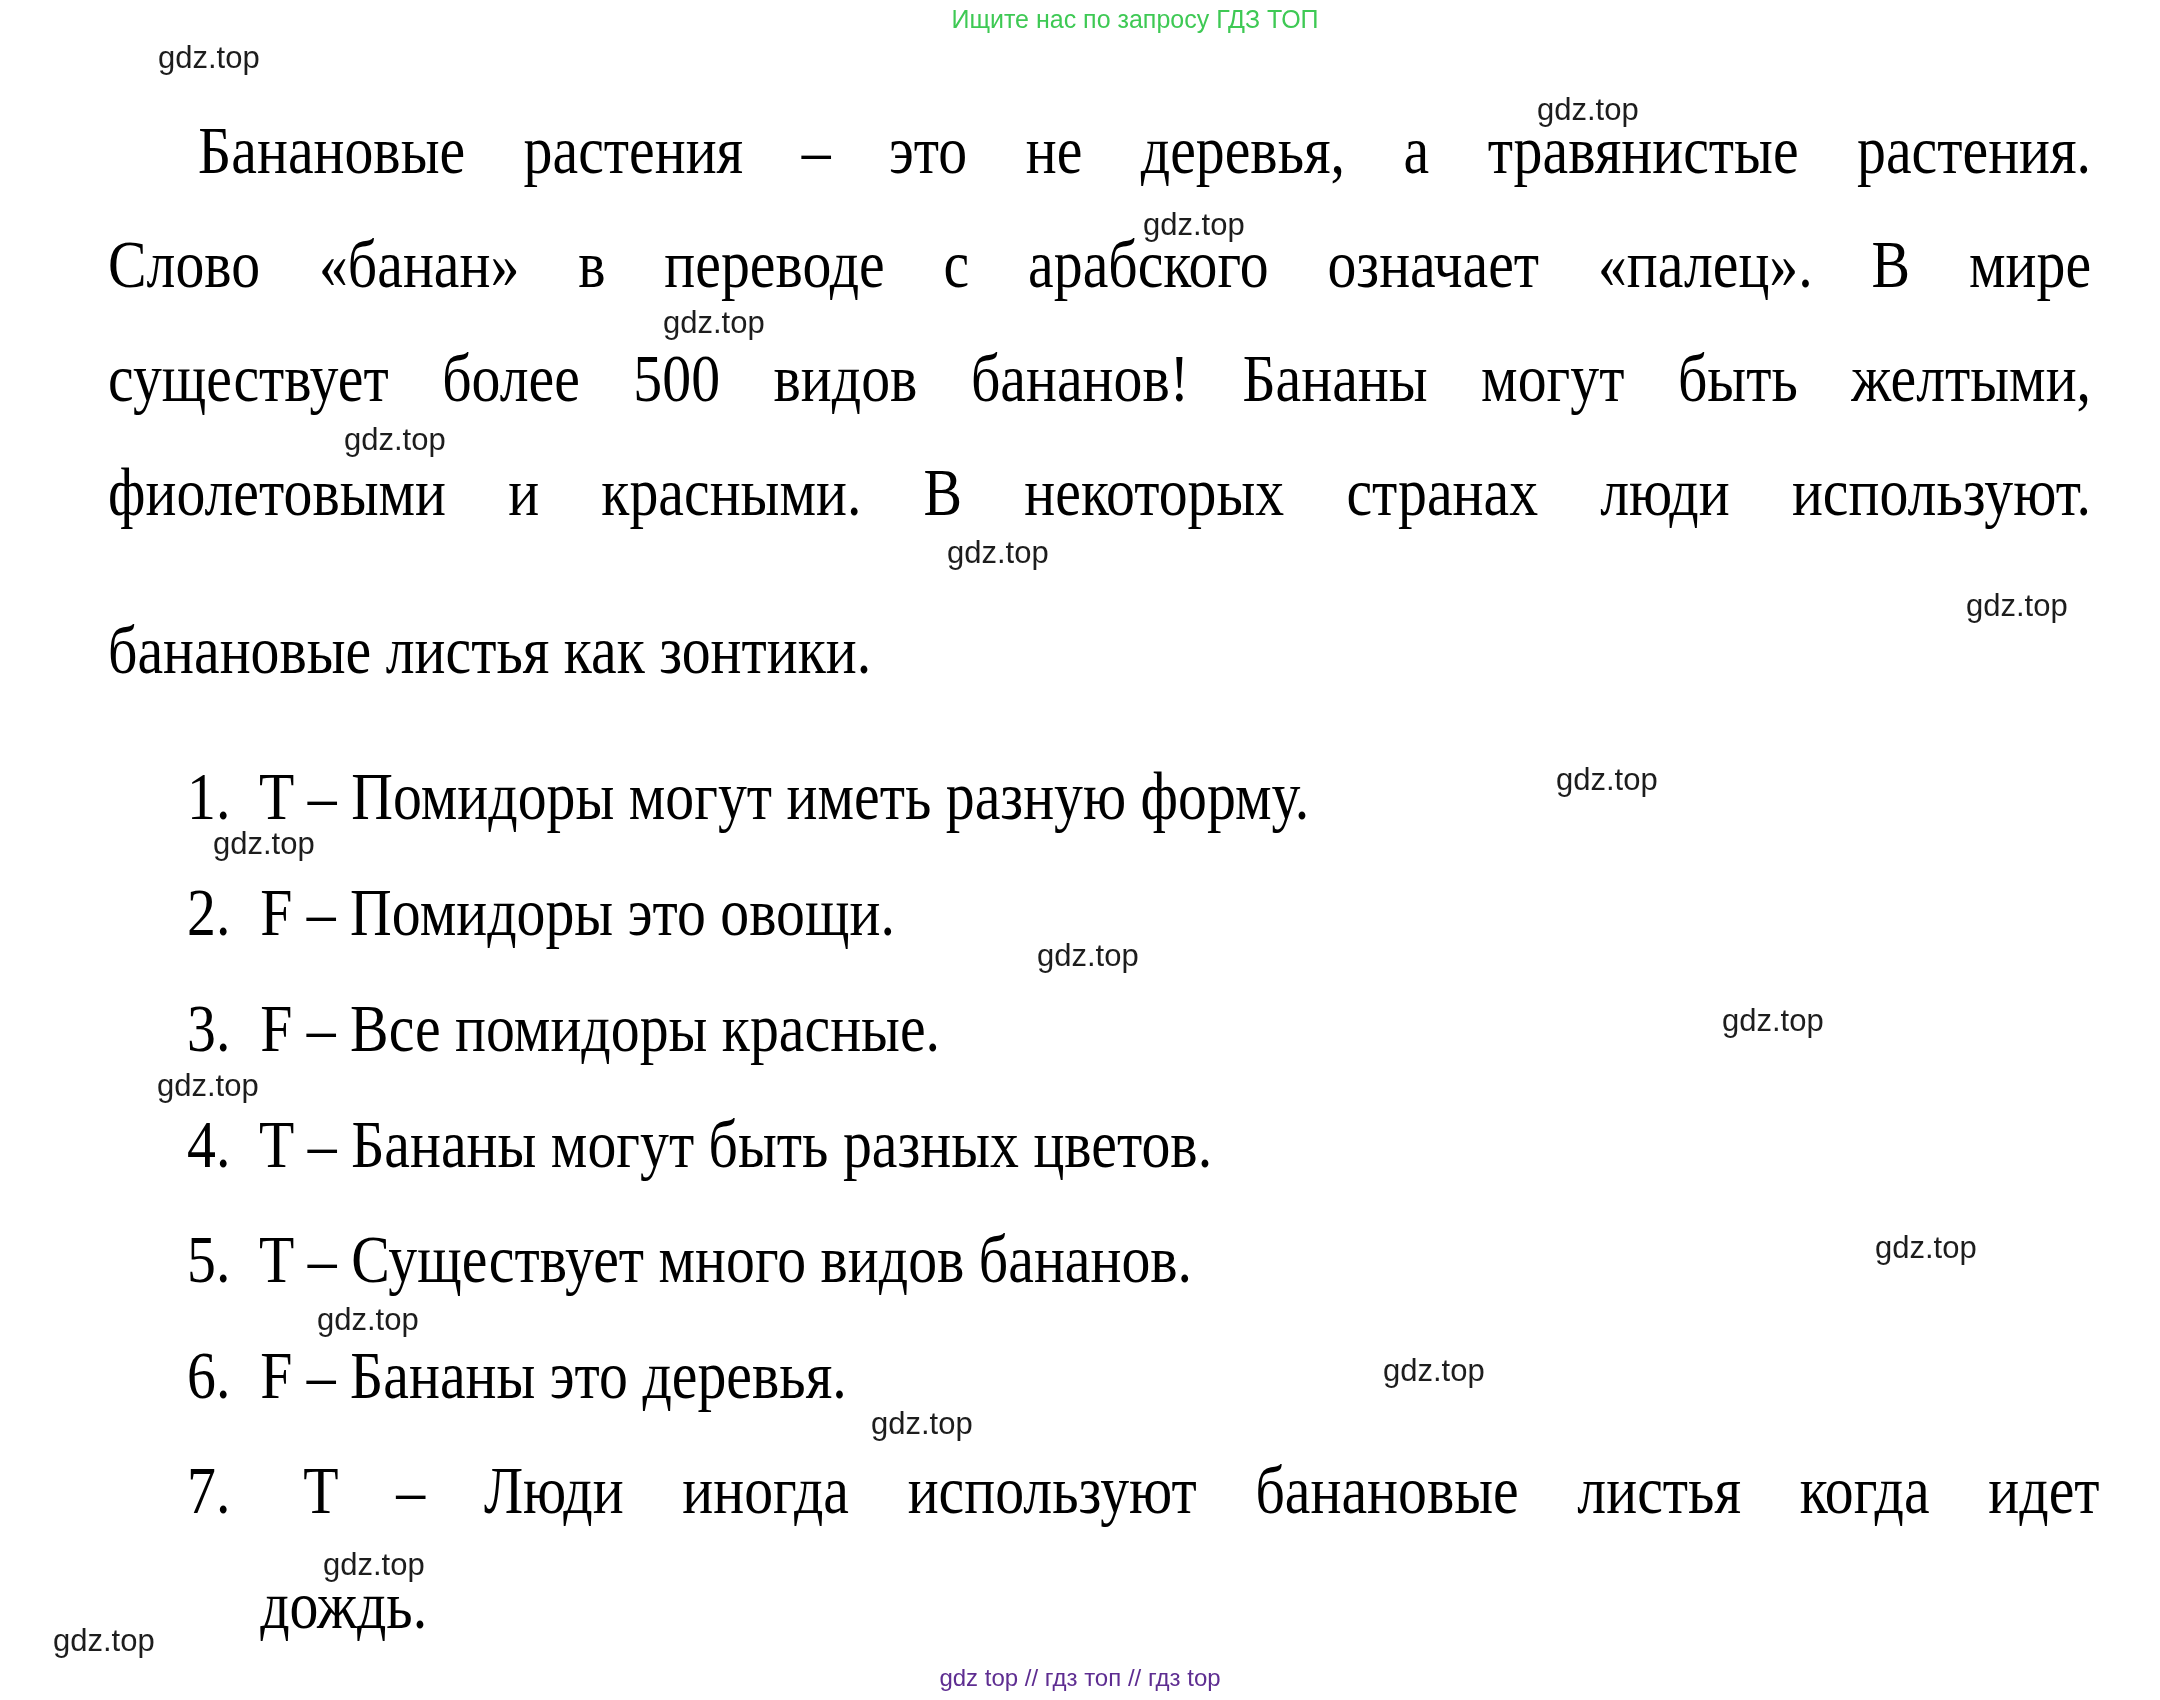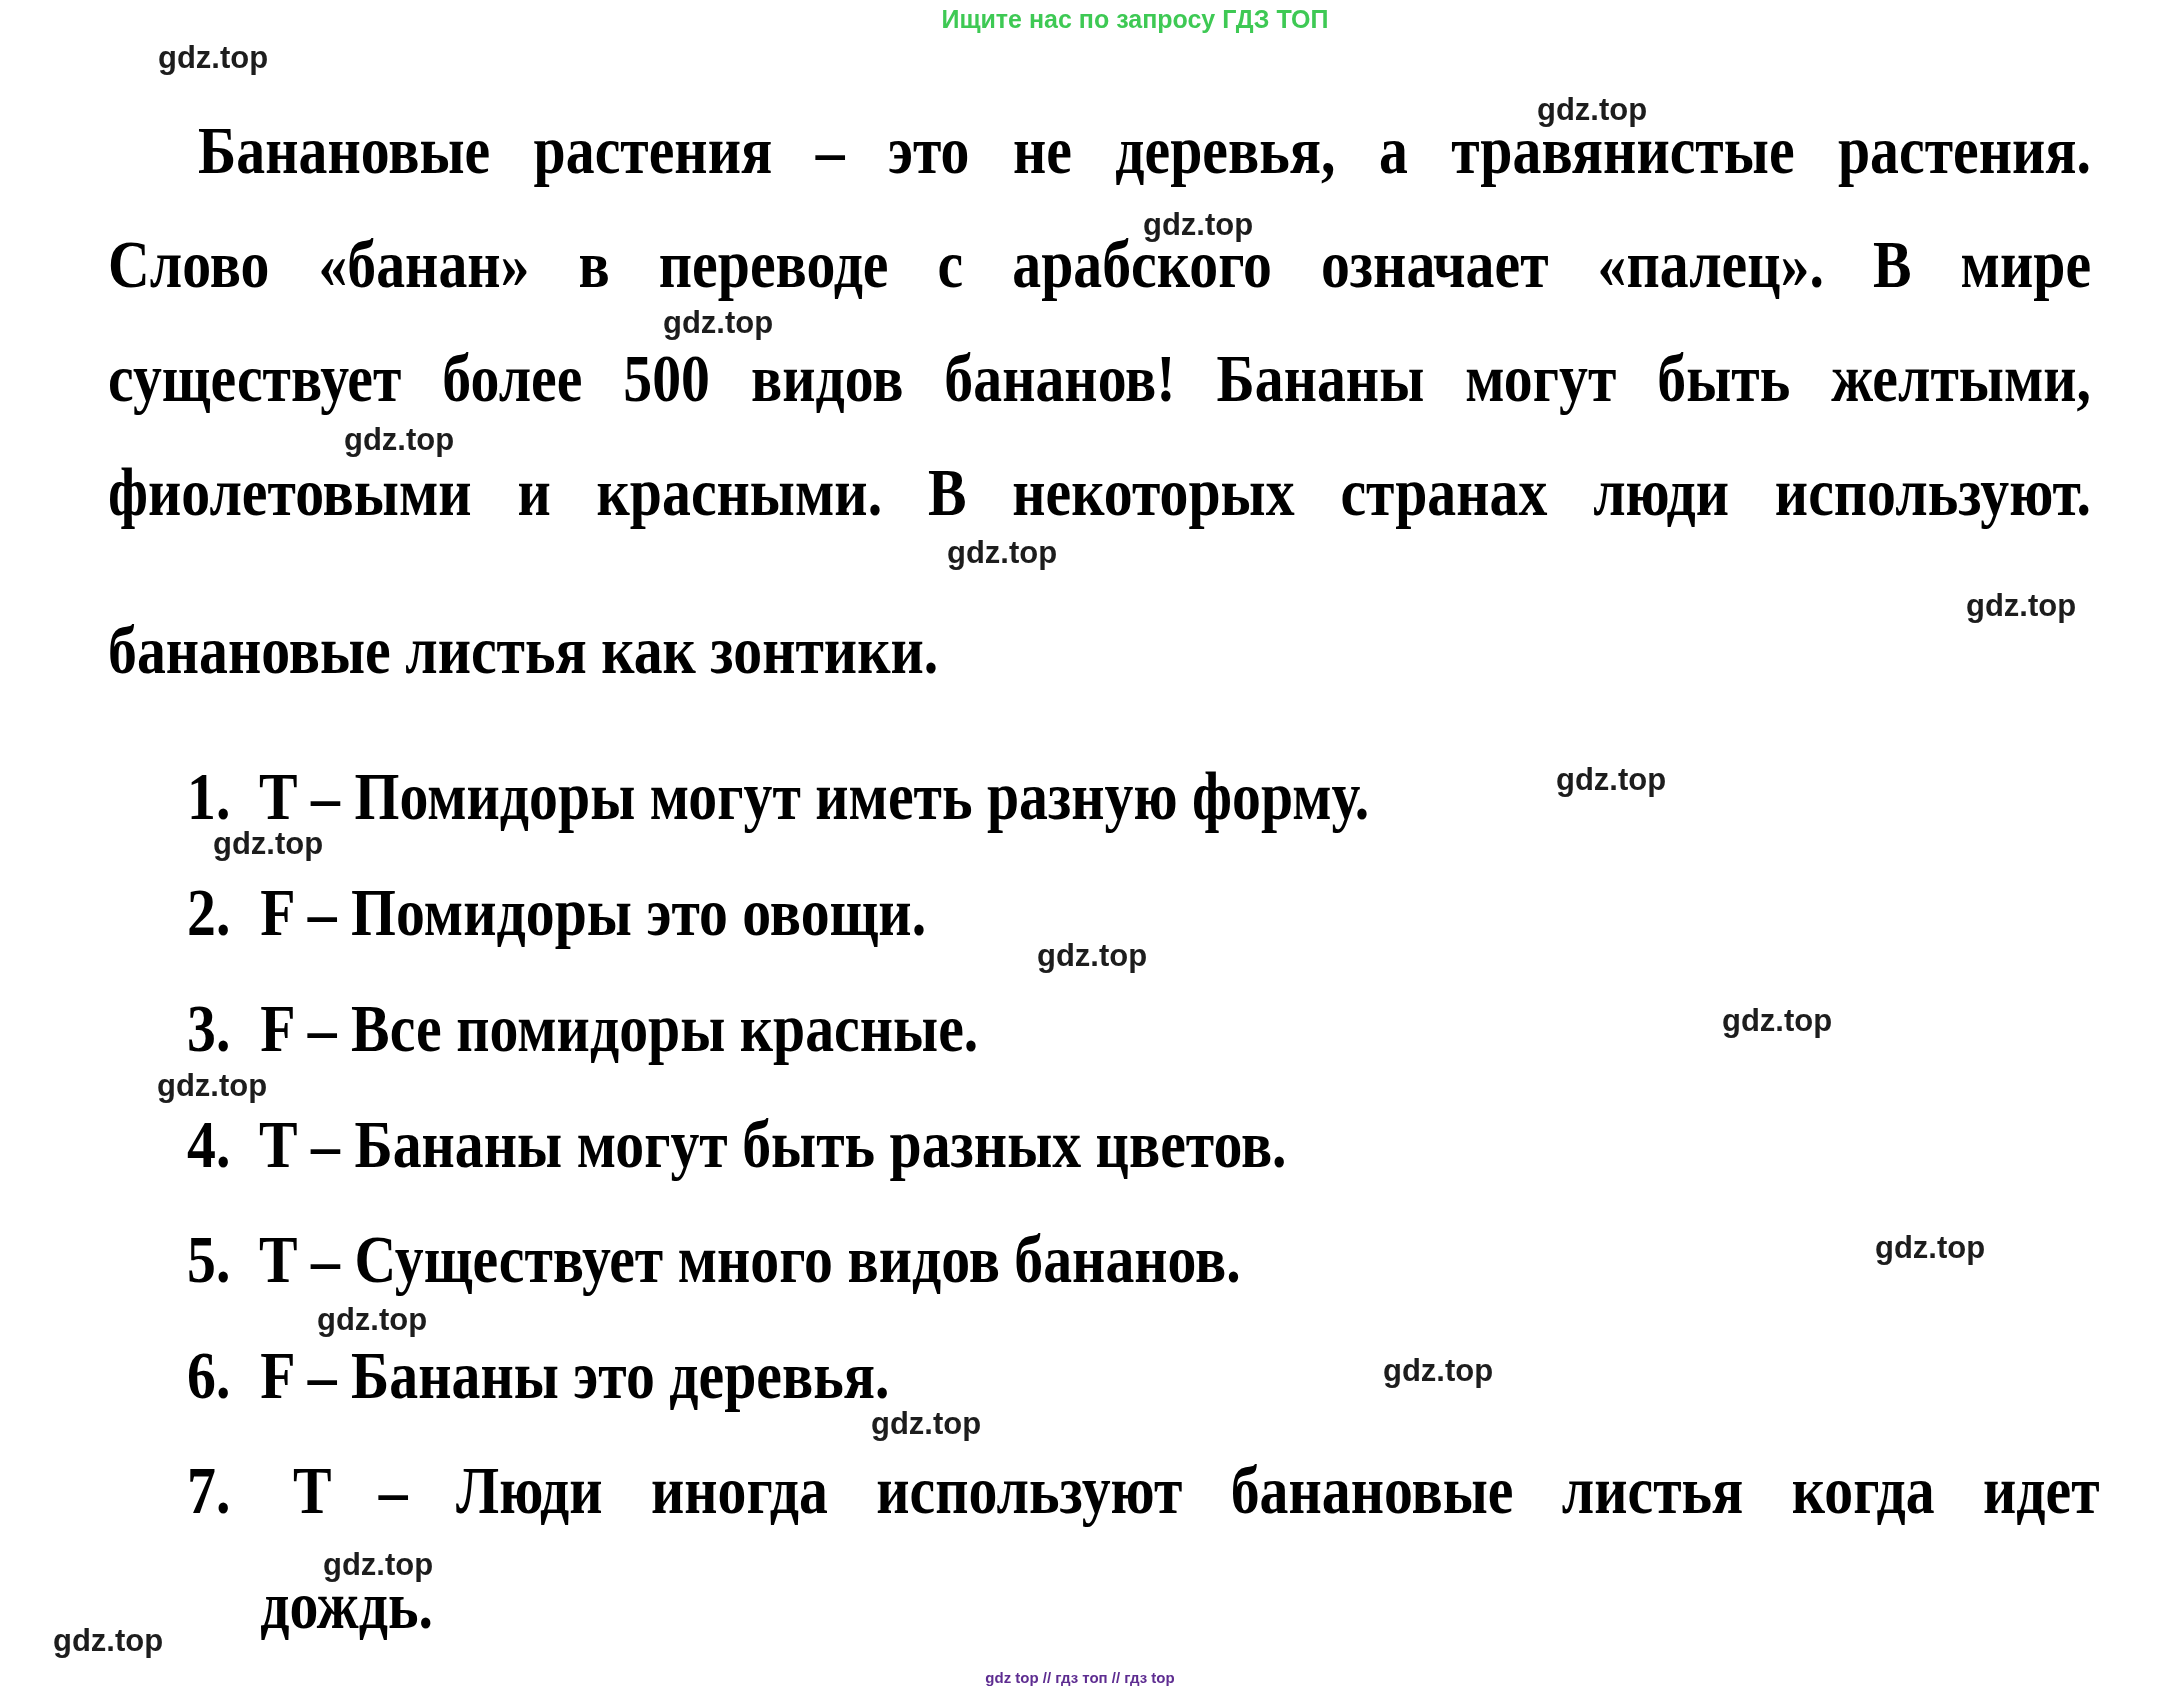--- a/index.html
+++ b/index.html
@@ -1,19 +1,19 @@
 <!DOCTYPE html>
 <html><head>
 <meta charset="utf-8">
 <style>
   html,body { margin:0; padding:0; background:#ffffff; }
   .page {
     position:relative; width:2160px; height:1700px;
     background:#ffffff; overflow:hidden;
-    font-family:"Liberation Serif", serif; color:#000;font-weight:bold;
+    font-family:"Liberation Serif", serif; color:#000;
   }
   
   .promo {
     position:absolute; top:4px; left:110px; width:2050px;
     text-align:center;
     font-family:"Liberation Sans", sans-serif;
     font-size:25px; line-height:30px; color:#3ec954;
   }
   
   .wm {
@@ -35,21 +35,21 @@
   .just::after { content:""; display:inline-block; width:100%; height:0; }
   .indent { text-indent:106px; }
   .aitem { position:absolute; left:93px; width:2250px; }
   .aitem .num { margin-right:18px; }
   .wrap-line { position:absolute; left:179px; }
   
   .footer {
     position:absolute; top:1664px; left:0; width:100%;
     text-align:center;
     font-family:"Liberation Sans", sans-serif;
-    font-size:15px; line-height:28px; color:#5e2d91;
+    font-size:24px; line-height:28px; color:#5e2d91;
   }
 </style>
 </head>
 <body>
 
 <div class="page">
 
   <div class="promo">Ищите нас по запросу ГДЗ ТОП</div>
 
   <span class="wm" style="left:158px;top:40px">gdz.top</span>

